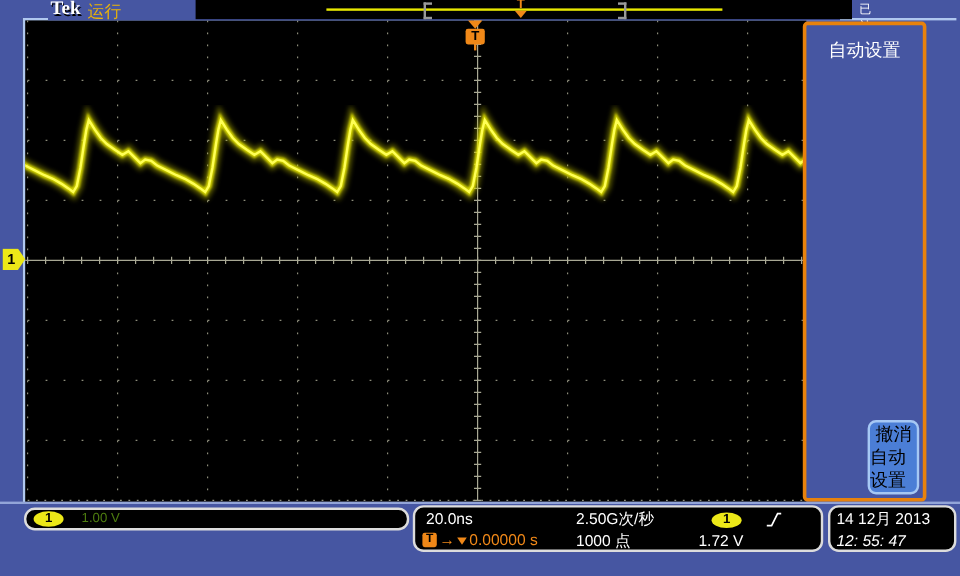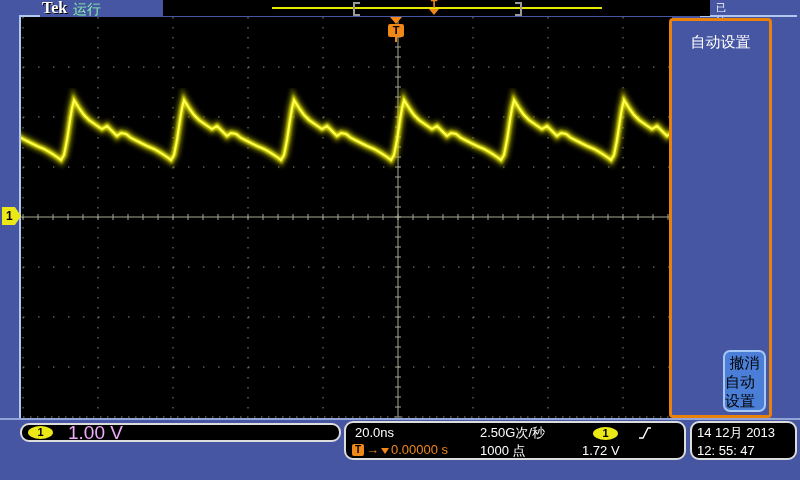--- a/index.html
+++ b/index.html
@@ -7,21 +7,21 @@
     width:800px;height:480px;position:relative;overflow:hidden;
     background:#4656a2;
     font-family:"Liberation Sans","DejaVu Sans",sans-serif;
     -webkit-font-smoothing:none;
   }
   .abs{position:absolute;}
   
   .topbar{left:0;top:0;width:660px;height:17px;background:#4656a2;z-index:3;margin-left:40px;}
   .tek-logo{left:2px;top:-1px;color:#fff;font-family:"Liberation Serif","DejaVu Serif",serif;
     font-weight:bold;font-size:16px;text-shadow:1px 1px 0 #000;letter-spacing:0px;}
-  .run-status{left:33px;top:1px;color:#86efac;font-size:14px;}
+  .run-status{left:33px;top:1px;color:#eab308;font-size:14px;}
   .trig-status{left:676px;top:1px;color:#fff;font-size:10px;}
   .record-strip{left:123px;top:0;width:547px;height:16px;background:#000;}
   .record-line{left:109px;top:7px;width:330px;height:2px;background:#e8e800;}
   .bracket{top:2px;width:5px;height:10px;border:2px solid #9a9a9a;}
   .bracket.l{left:190px;border-right:none;}
   .bracket.r{left:352px;border-left:none;}
   .bar-tmark{left:263px;top:0;width:16px;text-align:center;}
   .bar-tmark .t{display:block;color:#f08818;font-weight:bold;font-size:11px;line-height:8px;}
   .tri-down{width:0;height:0;border-left:5px solid transparent;border-right:5px solid transparent;
     border-top:6px solid #f08818;margin:1px auto 0;}
@@ -48,21 +48,21 @@
     background:#4b7ed6;border:2px solid #a6c8f4;border-radius:7px;
     display:flex;flex-direction:column;align-items:center;justify-content:center;
     color:#000;font-size:15px;line-height:19px;cursor:pointer;margin-left:47px;}
   
   .robox{background:#000;border:2px solid #dcdcdc;border-radius:9px;box-sizing:border-box;z-index:6;}
   .ch1-box{left:20px;top:423px;width:321px;height:19px;}
   .mid-box{left:344px;top:421px;width:342px;height:39px;}
   .date-box{left:690px;top:421px;width:107px;height:39px;padding-left:38px;}
   .badge{width:25px;height:13px;background:#ece818;border-radius:50%;
     color:#000;font-weight:bold;font-size:11px;line-height:13px;text-align:center;}
-  .ch1-scale{left:46px;top:0px;color:#f0abfc;font-size:19px;line-height:15px;}
+  .ch1-scale{left:46px;top:0px;color:#4d7c0f;font-size:11px;line-height:15px;}
   .wtxt{color:#fff;font-size:13px;line-height:14px;}
   .otxt{color:#f08818;font-size:13px;line-height:14px;}
   .trig-pos{left:6px;top:20px;display:flex;align-items:center;gap:2px;}
   .tchip{width:12px;height:12px;background:#f08818;border-radius:2px;color:#000;
     font-weight:bold;font-size:10px;line-height:12px;text-align:center;}
   .tri-sm{width:0;height:0;border-left:4px solid transparent;border-right:4px solid transparent;
     border-top:6px solid #f08818;margin-top:1px;}
 </style>
 </head>
 <body>
@@ -243,14 +243,14 @@
     <span class="otxt">→</span>
     <span class="tri-sm"></span>
     <span class="otxt">0.00000 s</span>
   </div>
   <span class="abs wtxt" style="left:134px;top:21px;">1000 点</span>
   <span class="abs wtxt" style="left:236px;top:21px;text-align:right;">1.72 V</span>
 </div>
 
 <div class="abs robox date-box">
   <span class="abs wtxt" style="left:5px;top:3px;">14 12月 2013</span>
-  <span class="abs wtxt" style="left:5px;top:21px;">12: 55: 47</span>
+  <span class="abs wtxt" style="left:5px;top:21px;font-style:italic;">12: 55: 47</span>
 </div>
 
 </body></html>

